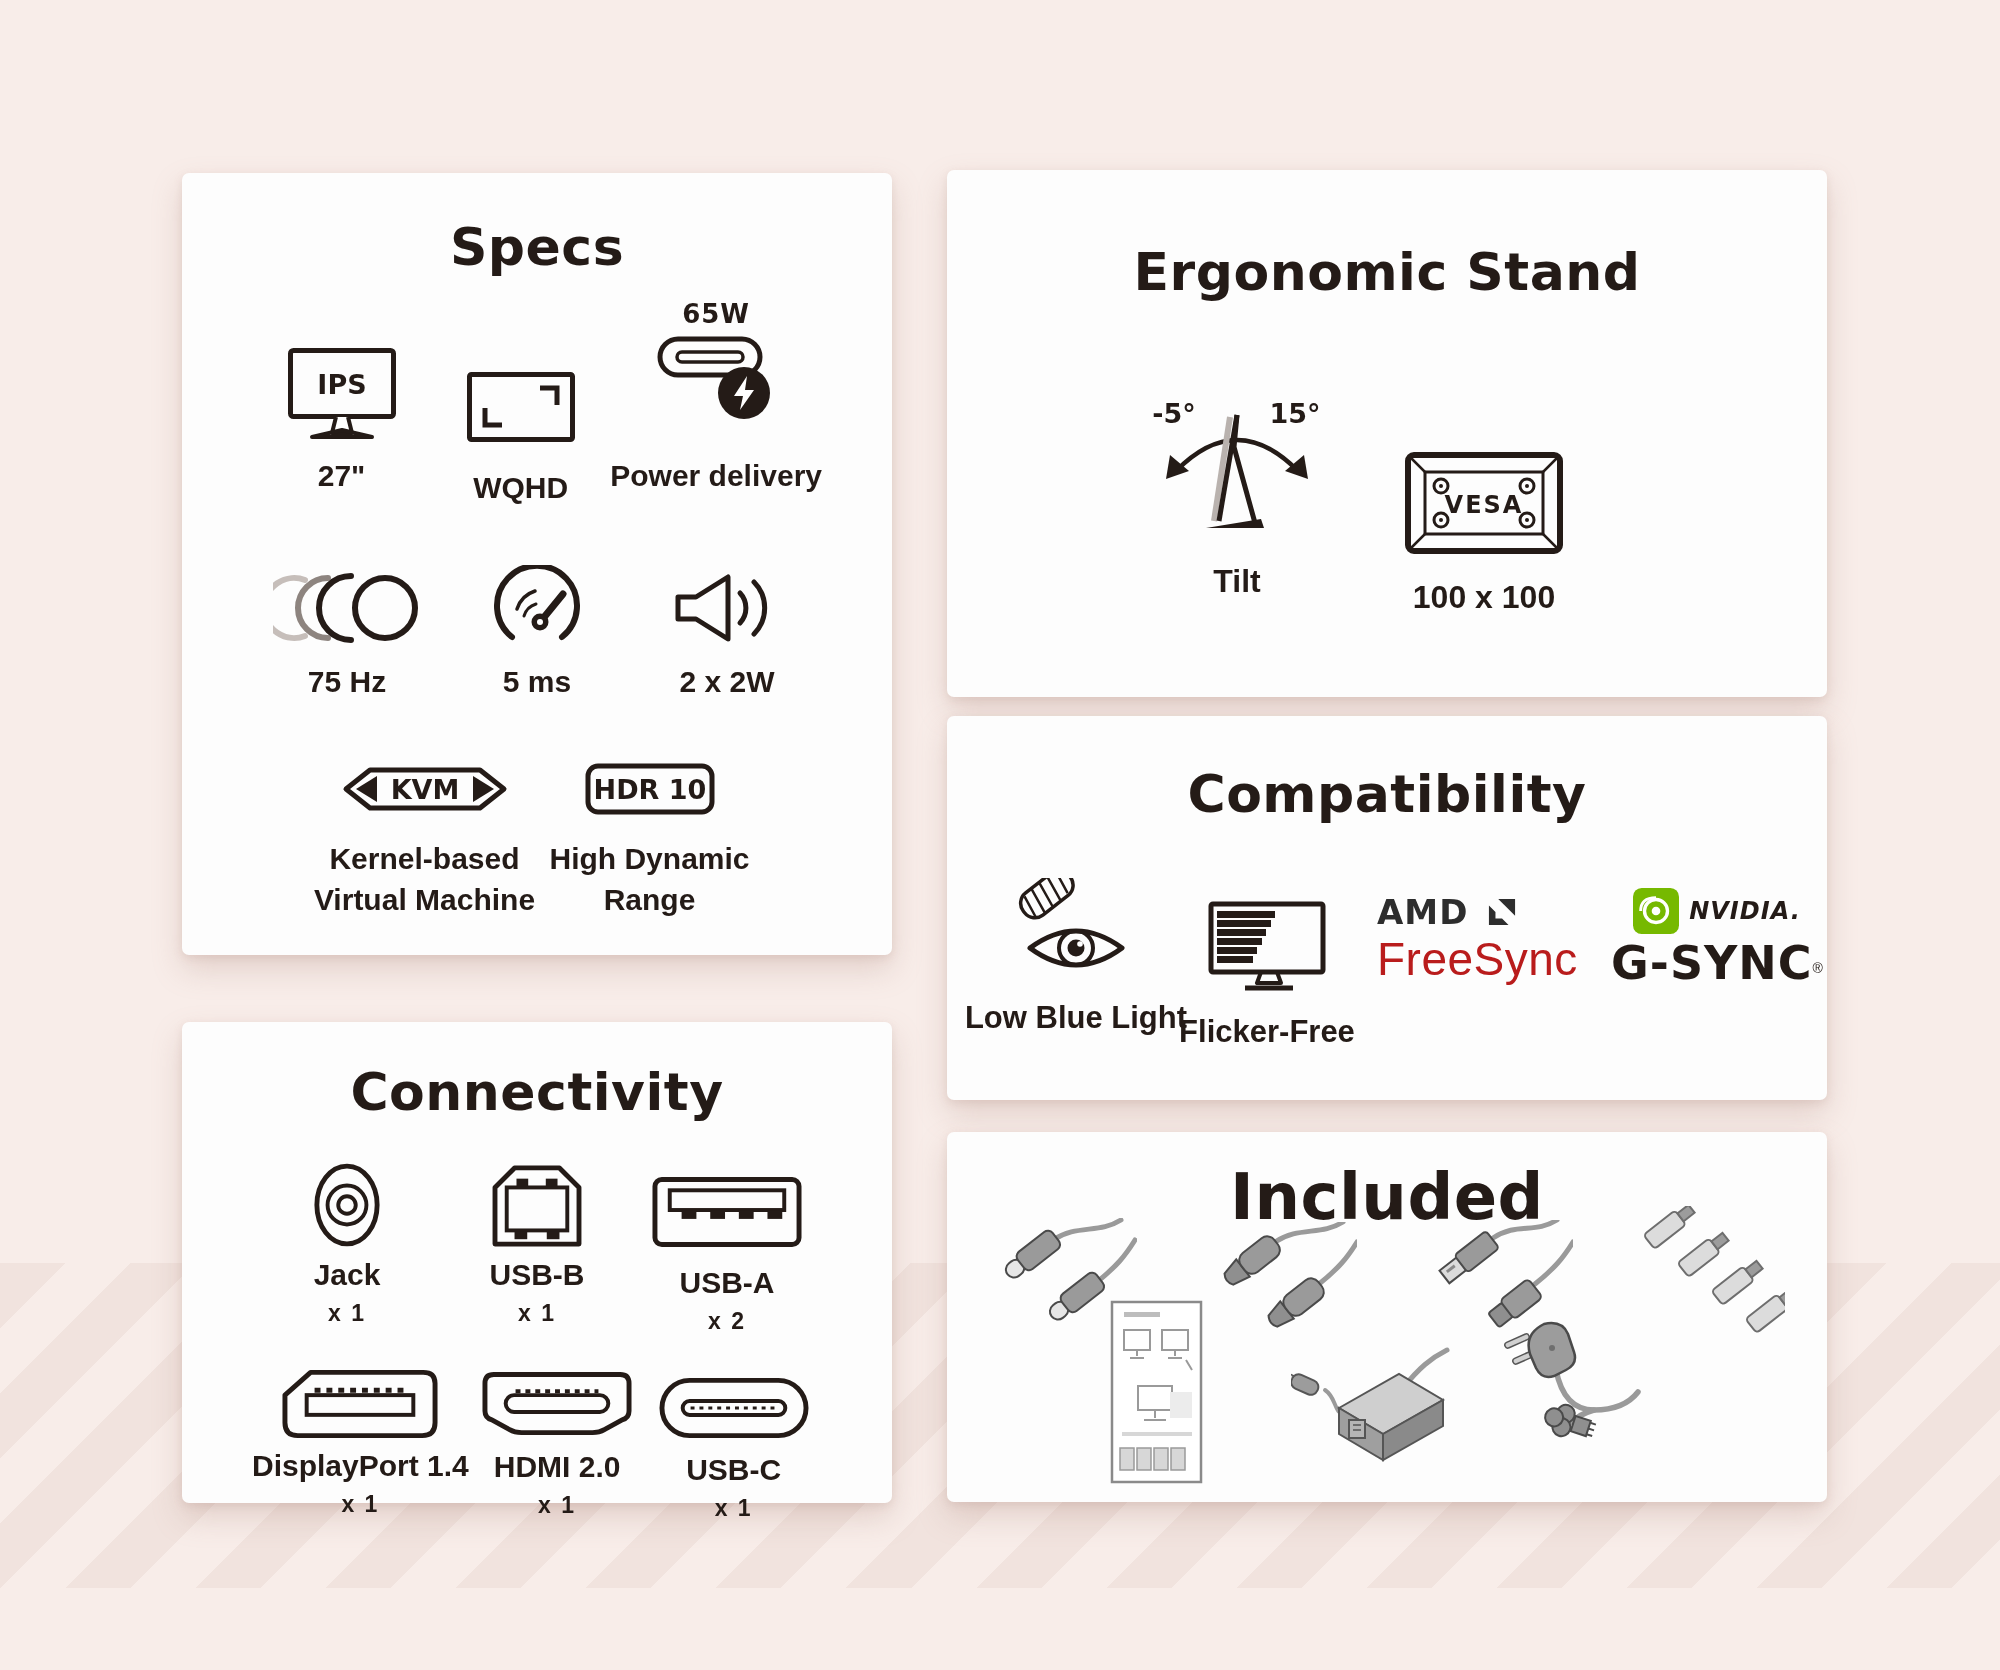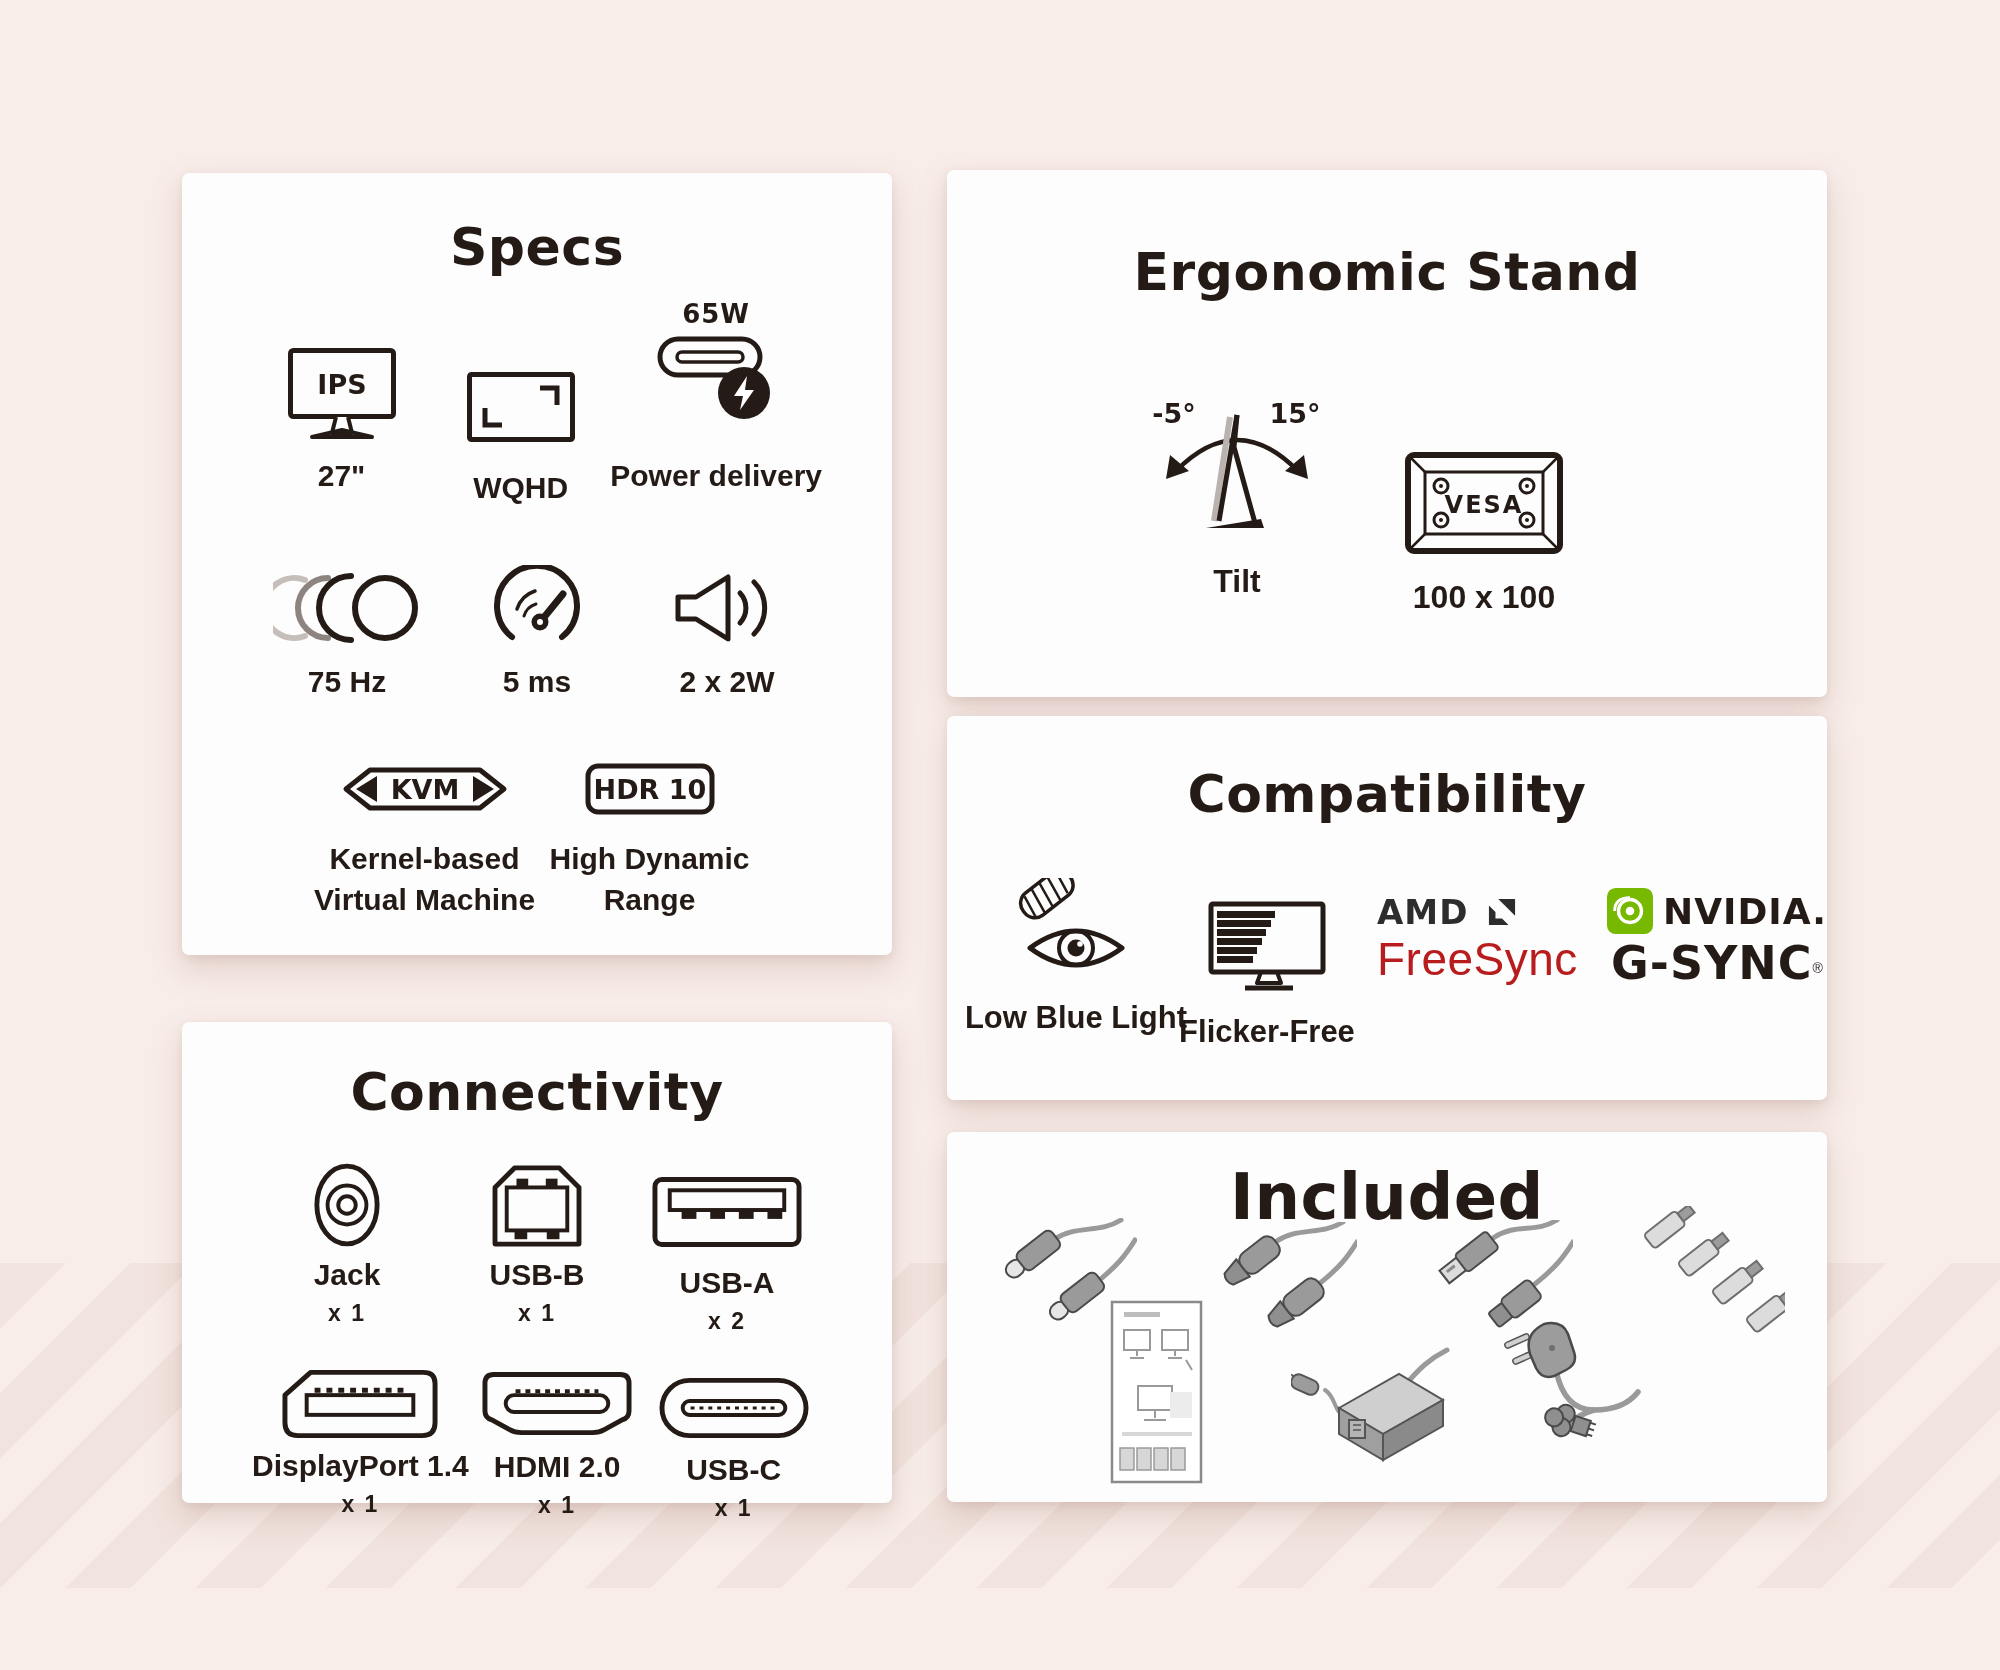--- a/index.html
+++ b/index.html
@@ -19,21 +19,21 @@
   .count{font-size:23px;font-weight:700;letter-spacing:2px;margin-top:8px;}
   .wattage{display:block;text-align:center;font-family:"DejaVu Sans",sans-serif;
            font-weight:800;font-size:26px;letter-spacing:1px;margin-bottom:2px;}
   svg{display:block;}
   svg text{font-family:"DejaVu Sans",sans-serif;}
   .abs{position:absolute;}
   .col{position:absolute;display:flex;flex-direction:column;align-items:center;}
   .amdline{display:flex;align-items:center;gap:20px;}
   .freesync{font-size:46px;font-weight:400;color:#b91c1c;letter-spacing:0.5px;}
   .nvline{display:flex;align-items:center;gap:10px;}
-  .nvbrand{font-family:"DejaVu Sans",sans-serif;font-weight:800;font-size:36px;letter-spacing:1px;}
+  .nvbrand{font-family:"DejaVu Sans",sans-serif;font-weight:800;font-size:24px;letter-spacing:1px;font-style:italic;}
   .gsync{font-family:"DejaVu Sans",sans-serif;font-weight:800;font-size:46px;letter-spacing:1px;}
   .reg{font-size:14px;vertical-align:super;}
   .amdbrand{font-family:"DejaVu Sans",sans-serif;font-weight:800;font-size:34px;color:#2d2d2d;letter-spacing:1px;}
 </style>
 </head>
 <body>
 
 <div class="page">
   <div class="stripes"></div>
 

